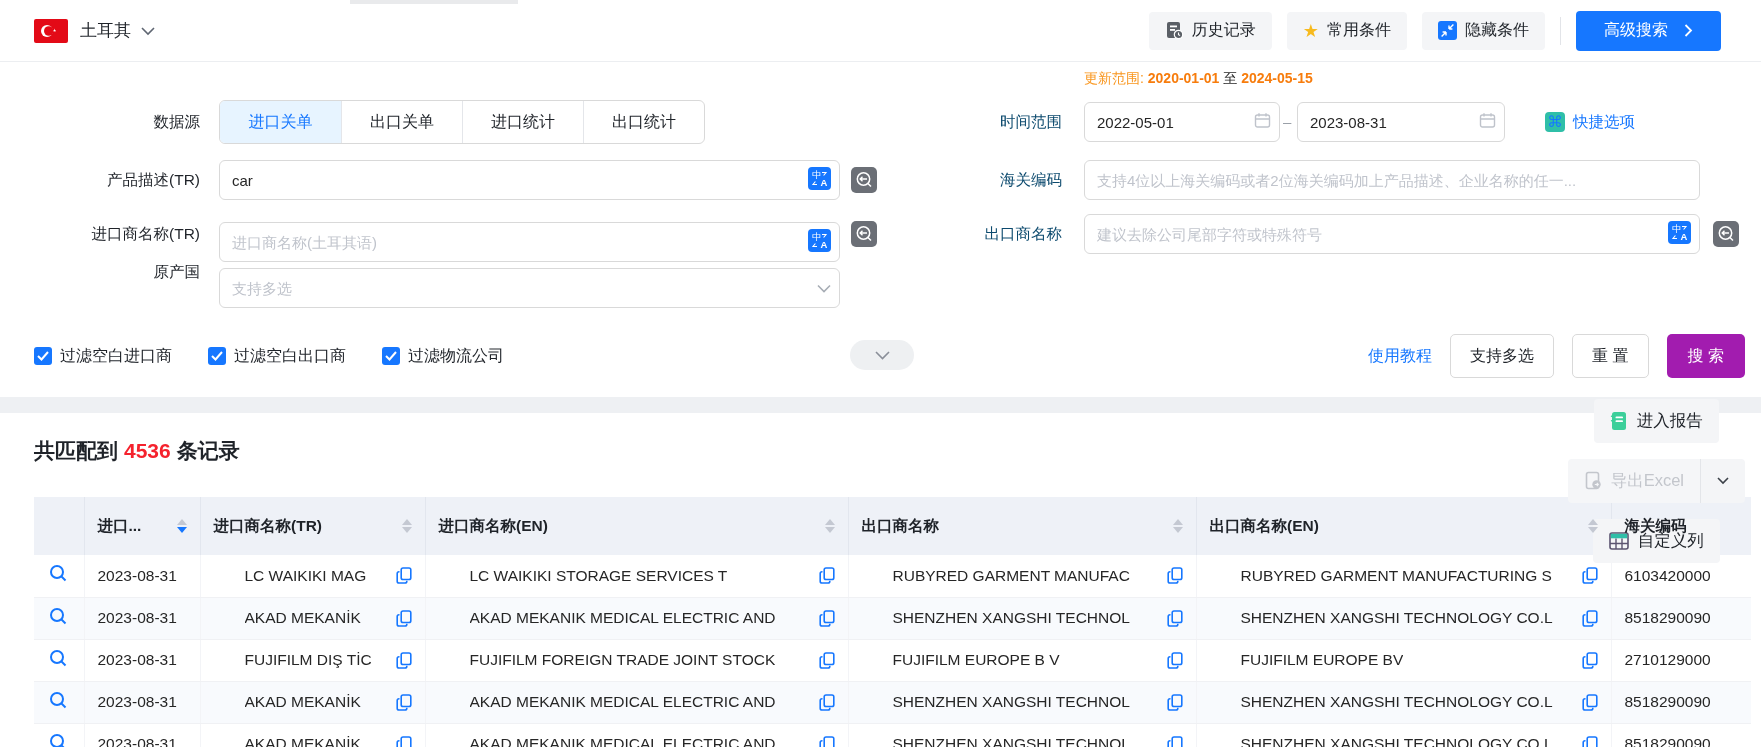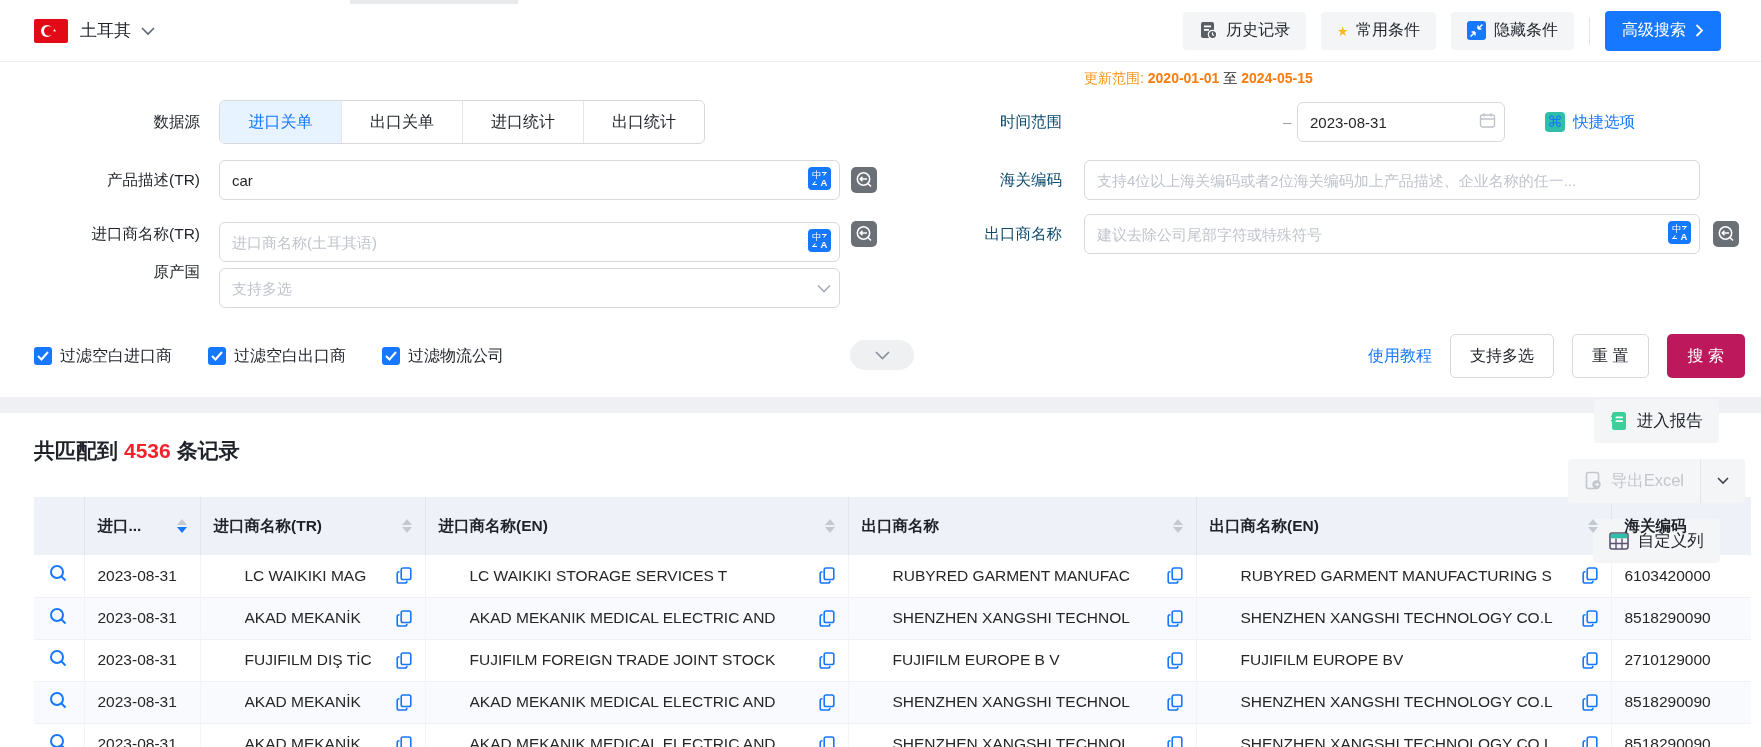--- a/index.html
+++ b/index.html
@@ -6,25 +6,25 @@
   html,body { width:1761px; height:747px; overflow:hidden; background:#fff;
               font-family:"Liberation Sans", sans-serif; color:#262626; }
 
   
   .topbar { height:62px; display:flex; align-items:center; padding:0 40px 0 34px;
             border-bottom:1px solid #eceef1; position:relative; background:#fff; }
   .top-strip { position:absolute; top:0; left:350px; width:168px; height:4px; background:#e9eaec; }
   .flag { width:34px; height:24px; border-radius:2px; overflow:hidden; flex:none; }
   .country { font-size:17px; color:#1f2329; margin-left:12px; font-weight:bold; font-weight:500; }
   .cdown { margin-left:10px; }
-  .tb-right { margin-left:auto; display:flex; align-items:center; gap:15px;font-family:Liberation Mono, monospace; }
+  .tb-right { margin-left:auto; display:flex; align-items:center; gap:15px; }
   .tb-btn { display:flex; align-items:center; gap:8px; height:38px; padding:0 16px;
             background:#f4f5f7; border-radius:4px; font-size:16px; color:#1f2329; cursor:pointer; }
   .tb-div { width:1px; height:28px; background:#e2e4e8; }
-  .tb-primary { display:flex; align-items:center; gap:9px; height:40px; padding:0 17px;
+  .tb-primary { display:flex; align-items:center; gap:16px; height:40px; padding:0 28px;
                 background:#1677ff; color:#fff; border-radius:4px; font-size:16px; cursor:pointer;text-align:center; }
   .star { color:#f7ba1e; font-size:18px; line-height:1; }
 
   
   .form { position:relative; height:335px; background:#fff; font-size:15px; }
   .lblL { position:absolute; width:200px; text-align:right; color:#1f2329; font-size:15.5px; line-height:40px; }
   .lblR { position:absolute; left:862px; width:200px; text-align:right; color:#0c4a6e; font-size:15.5px; line-height:40px; }
 
   .update { position:absolute; left:1084px; top:8px; font-size:14px; color:#f9961e; }
   .update b { color:#f77c0c; font-weight:bold; }
@@ -55,21 +55,21 @@
   .box { width:18px; height:18px; background:#1677ff; border-radius:3px; display:flex;
          align-items:center; justify-content:center; flex:none; }
   .chk span { font-size:16px; color:#1f2329; }
   .pill { position:absolute; left:850px; top:278px; width:64px; height:30px; background:#eef0f2;
           border-radius:15px; display:flex; align-items:center; justify-content:center; cursor:pointer; }
 
   .form-actions { position:absolute; top:272px; right:16px; display:flex; align-items:center; gap:18px; }
   .link { color:#1677ff; font-size:16px; cursor:pointer; }
   .btn { height:44px; border:1px solid #d9d9d9; background:#fff; border-radius:5px;
          padding:0 19px; font-size:16px; color:#1f2329; cursor:pointer; font-family:"Liberation Sans", sans-serif; }
-  .btn-primary { height:44px; border:none; background:#be185d; color:#fff; border-radius:5px;
+  .btn-primary { height:44px; border:none; background:#a21caf; color:#fff; border-radius:5px;
                  padding:4px 21px; font-size:16px; cursor:pointer; font-family:"Liberation Sans", sans-serif; }
 
   .band { height:16px; background:#eef0f3; }
 
   
   .results { background:#fff; }
   .res-head { display:flex; align-items:center; margin:14px 16px 0 34px; height:48px; }
   .res-title { font-size:21px; font-weight:bold; color:#1f2329; }
   .res-title .num { color:#f5222d; margin:0 6px; }
   .res-actions { margin-left:auto; display:flex; align-items:center; gap:16px;flex-direction:column; }
@@ -164,20 +164,28 @@
 
   <div class="lblL" style="top:40px;">数据源</div>
   <div class="tabs">
     <div class="tab active">进口关单</div>
     <div class="tab">出口关单</div>
     <div class="tab">进口统计</div>
     <div class="tab">出口统计</div>
   </div>
 
   <div class="lblR" style="top:40px;">时间范围</div>
+  <div class="iwrap" style="left:1084px; top:40px; width:196px;">
+    <input class="ipt" value="2022-05-01" style="">
+    <span class="inner-ic">
+      <svg width="17" height="17" viewBox="0 0 17 17">
+          <rect x="1.5" y="3" width="14" height="12" rx="2" fill="none" stroke="#bfc3cb" stroke-width="1.4"></rect>
+      <path d="M5 1.2v3.4M12 1.2v3.4M1.5 7h14" stroke="#bfc3cb" stroke-width="1.4"></path>
+        </svg></span>
+  </div>
   <div class="dash" style="top:40px;">–</div>
   <div class="iwrap" style="left:1297px; top:40px; width:208px;">
     <input class="ipt" value="2023-08-31" style="">
     <span class="inner-ic">
       <svg width="17" height="17" viewBox="0 0 17 17">
           <rect x="1.5" y="3" width="14" height="12" rx="2" fill="none" stroke="#bfc3cb" stroke-width="1.4"></rect>
       <path d="M5 1.2v3.4M12 1.2v3.4M1.5 7h14" stroke="#bfc3cb" stroke-width="1.4"></path>
         </svg></span>
   </div>
   <div class="quick" style="top:40px;">

